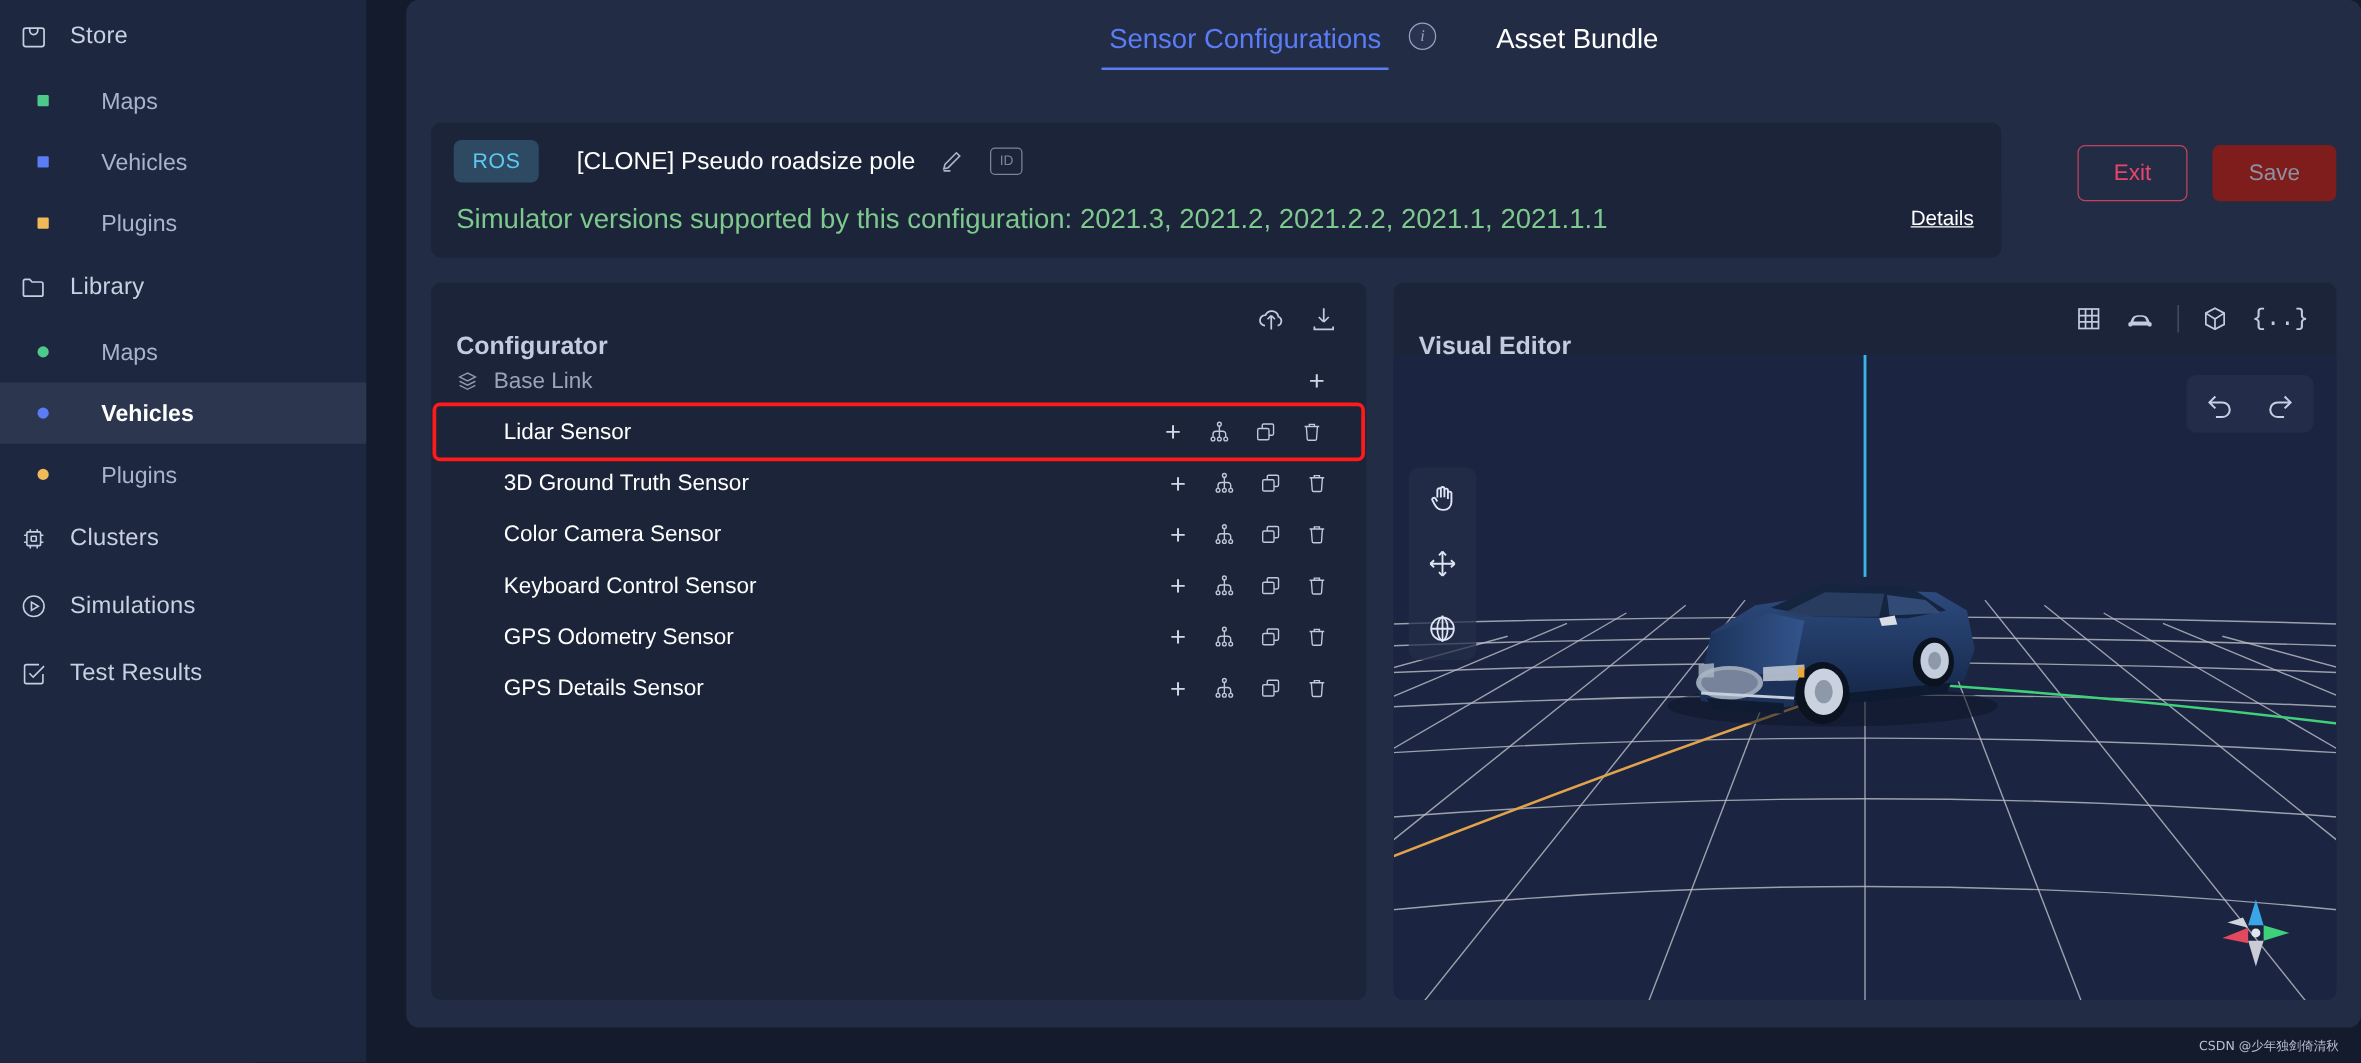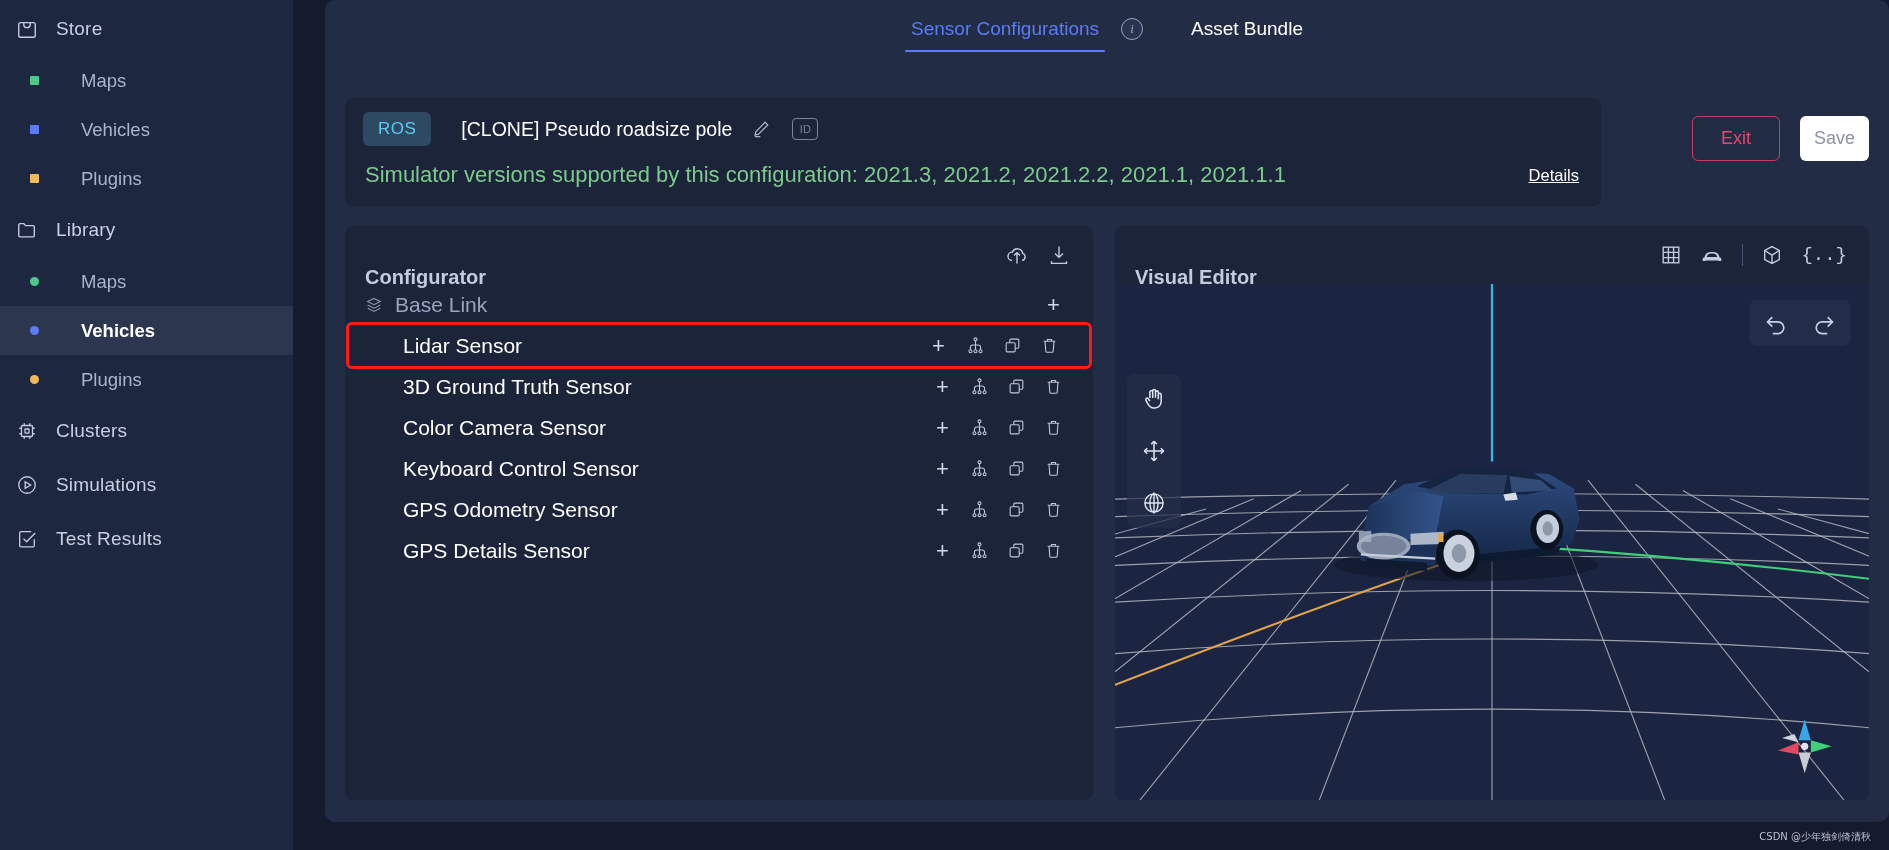--- a/index.html
+++ b/index.html
@@ -87,21 +87,21 @@
     align-items: flex-start;
     justify-content: center;
     padding-top: 18px;
   }
   .tab {
     display: flex; align-items: center;
     padding: 0 6px 12px 6px;
     cursor: pointer;
     position: relative;
   }
-  .tab .t-lbl { font-size: 19px; text-align: center; }
+  .tab .t-lbl { font-size: 22px; text-align: center; }
   .tab.active .t-lbl { color: #5b7cf5; }
   .tab.inactive .t-lbl { color: #ffffff; }
   .tab.active::after {
     content: "";
     position: absolute;
     left: 0; right: 0; bottom: 0;
     height: 2.5px;
     background: #5b7cf5;
     border-radius: 2px;
   }
@@ -197,24 +197,24 @@
     background: transparent;
     border-radius: 6px;
     font-size: 18px;
     padding: 11px 28px;
     cursor: pointer;
     font-family: inherit;
   }
   .btn-save {
     border: none;
     color: #8d93a3;
-    background: #ffffff;
+    background: #7f1d1d;
     border-radius: 6px;
     font-size: 18px;
-    padding: 12px 14px;
+    padding: 12px 29px;
     cursor: pointer;
     font-family: inherit;
   }
 
   
   #panels {
     position: absolute;
     left: 20px; right: 20px; top: 226px; bottom: 22px;
     display: flex;
     gap: 22px;
@@ -244,21 +244,21 @@
   .hicon { cursor: pointer; display: flex; align-items: center; }
 
   
   .tree-row {
     height: 41px;
     display: flex; align-items: center;
     padding: 0 30px 0 20px;
     position: relative;
   }
   .tree-row .tr-ico { width: 18px; height: 18px; margin-right: 12px; color: #8e98b0; flex: 0 0 18px; }
-  .tree-row .tr-lbl { font-size: 21px; color: #9aa4bc; }
+  .tree-row .tr-lbl { font-size: 18px; color: #9aa4bc; }
   .tree-row.child { padding-left: 58px; }
   .tree-row.child .tr-lbl { color: #ffffff; }
   .tree-row .tr-actions {
     margin-left: auto;
     display: flex; align-items: center;
     gap: 18px;
     color: #c0c8dc;
   }
   .tr-btn { cursor: pointer; display: flex; align-items: center; justify-content: center; width: 19px; height: 19px; }
   .tr-plus { font-size: 22px; line-height: 1; color: #cfd6e6; }

